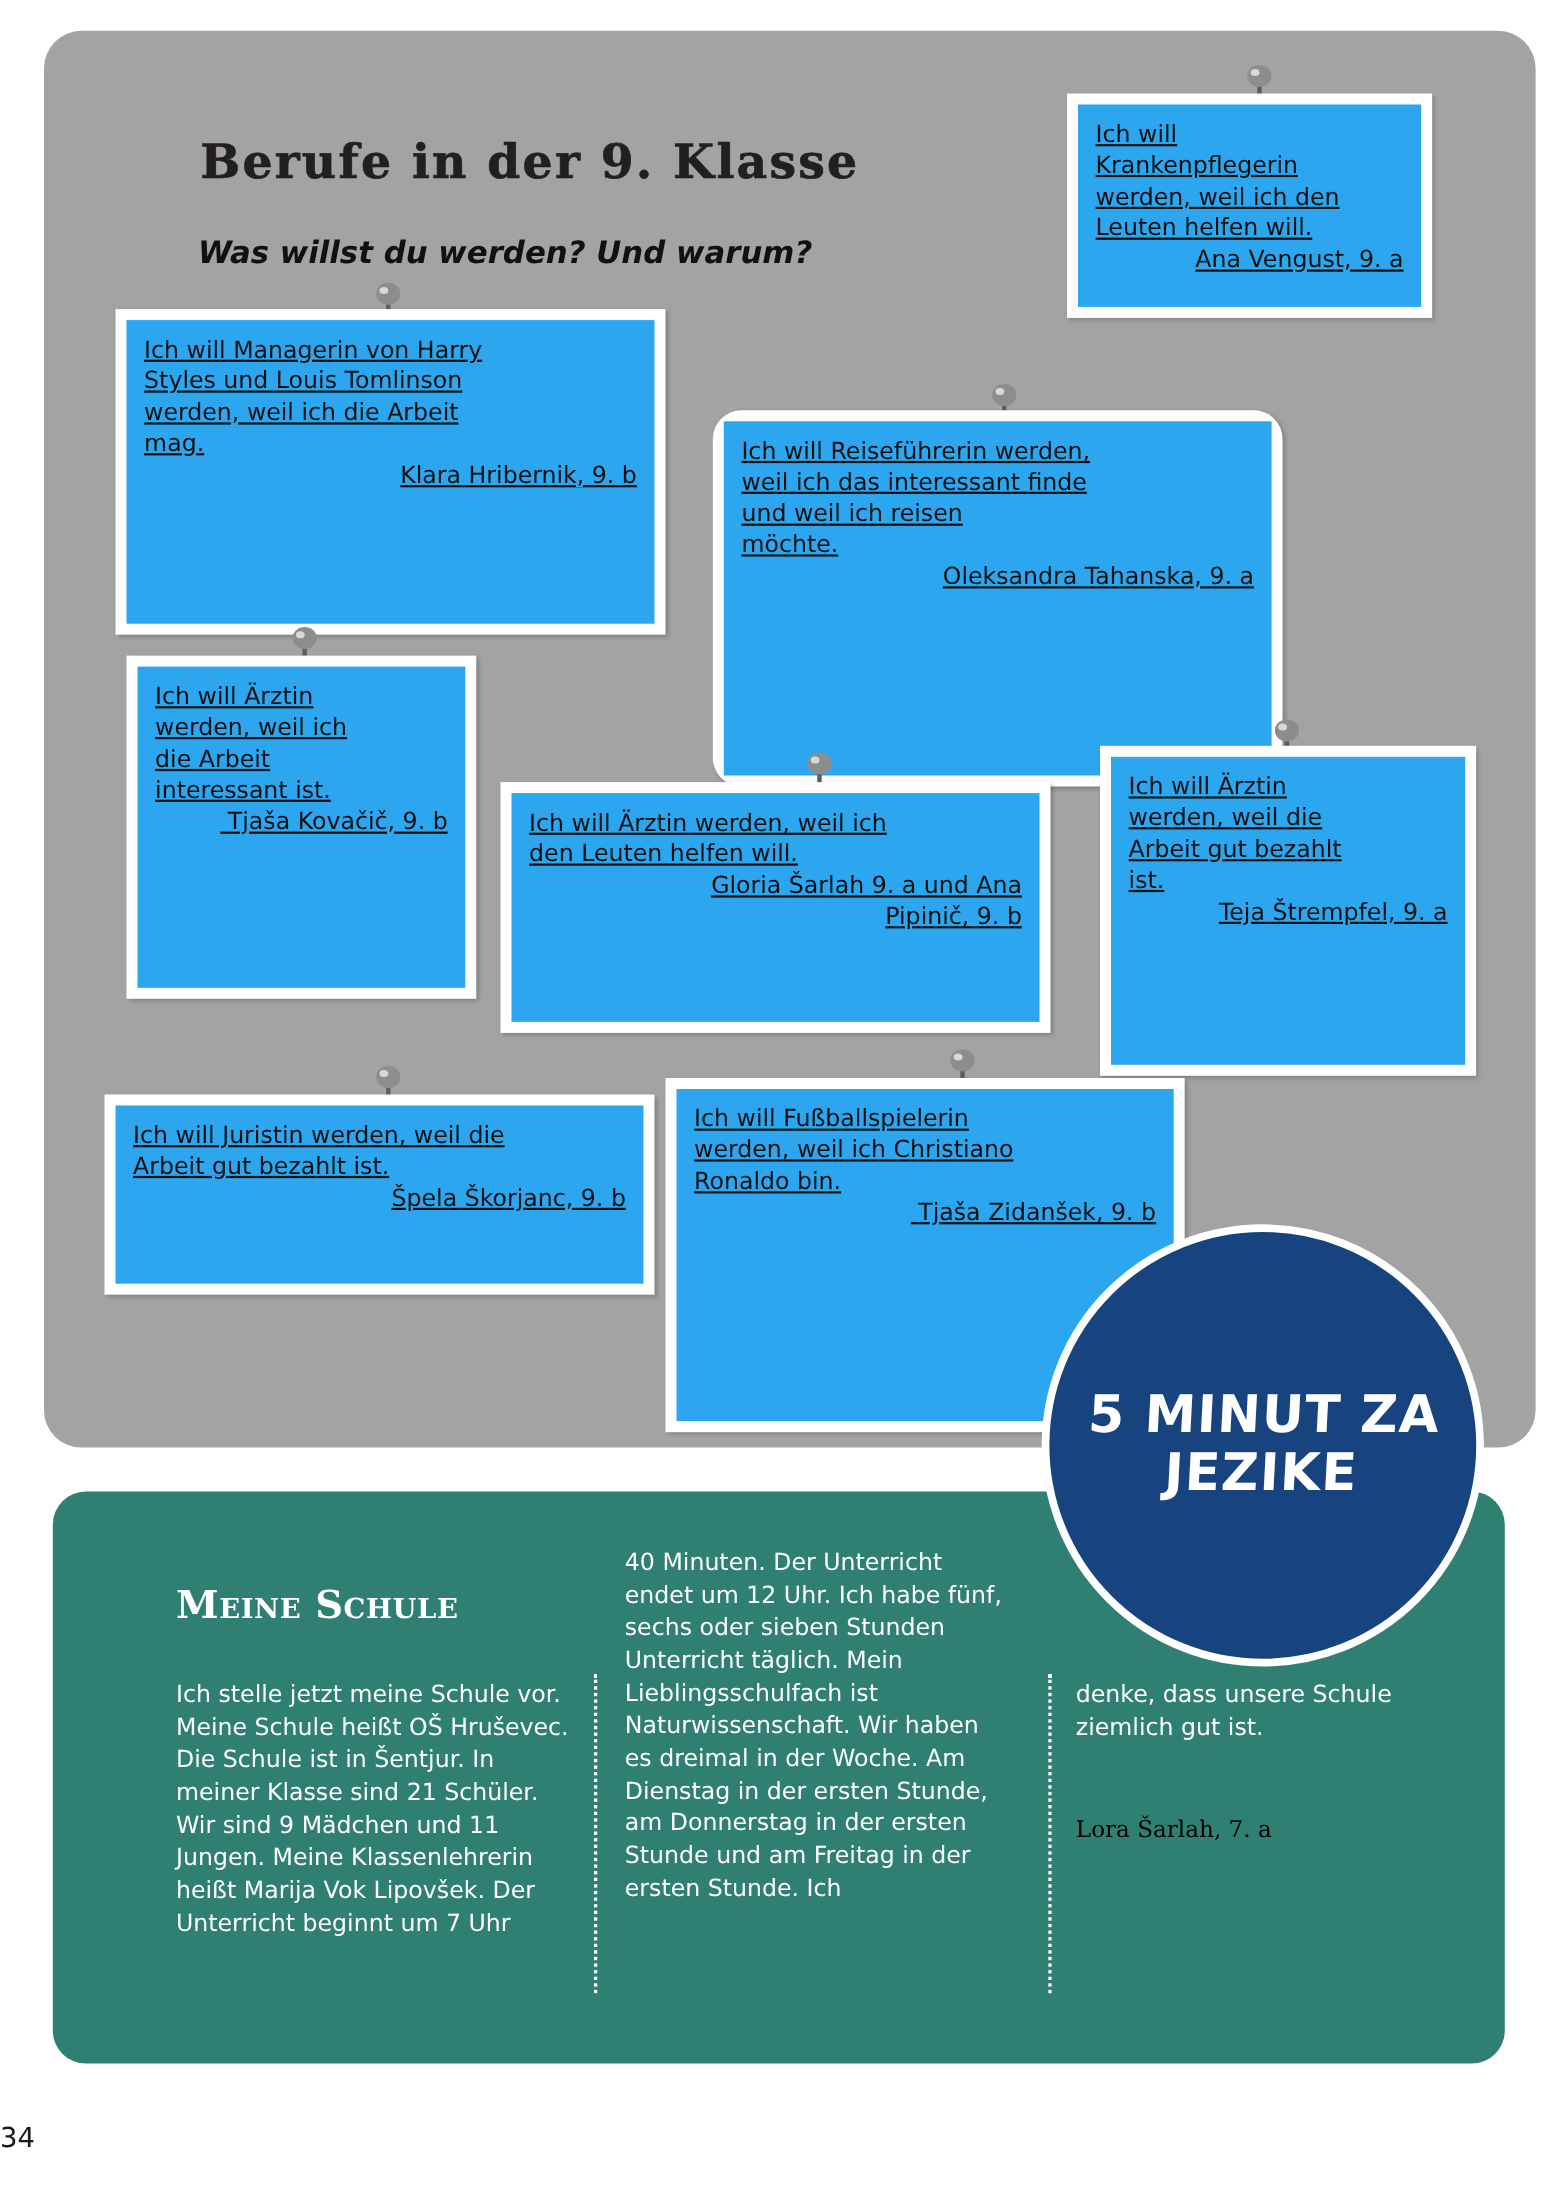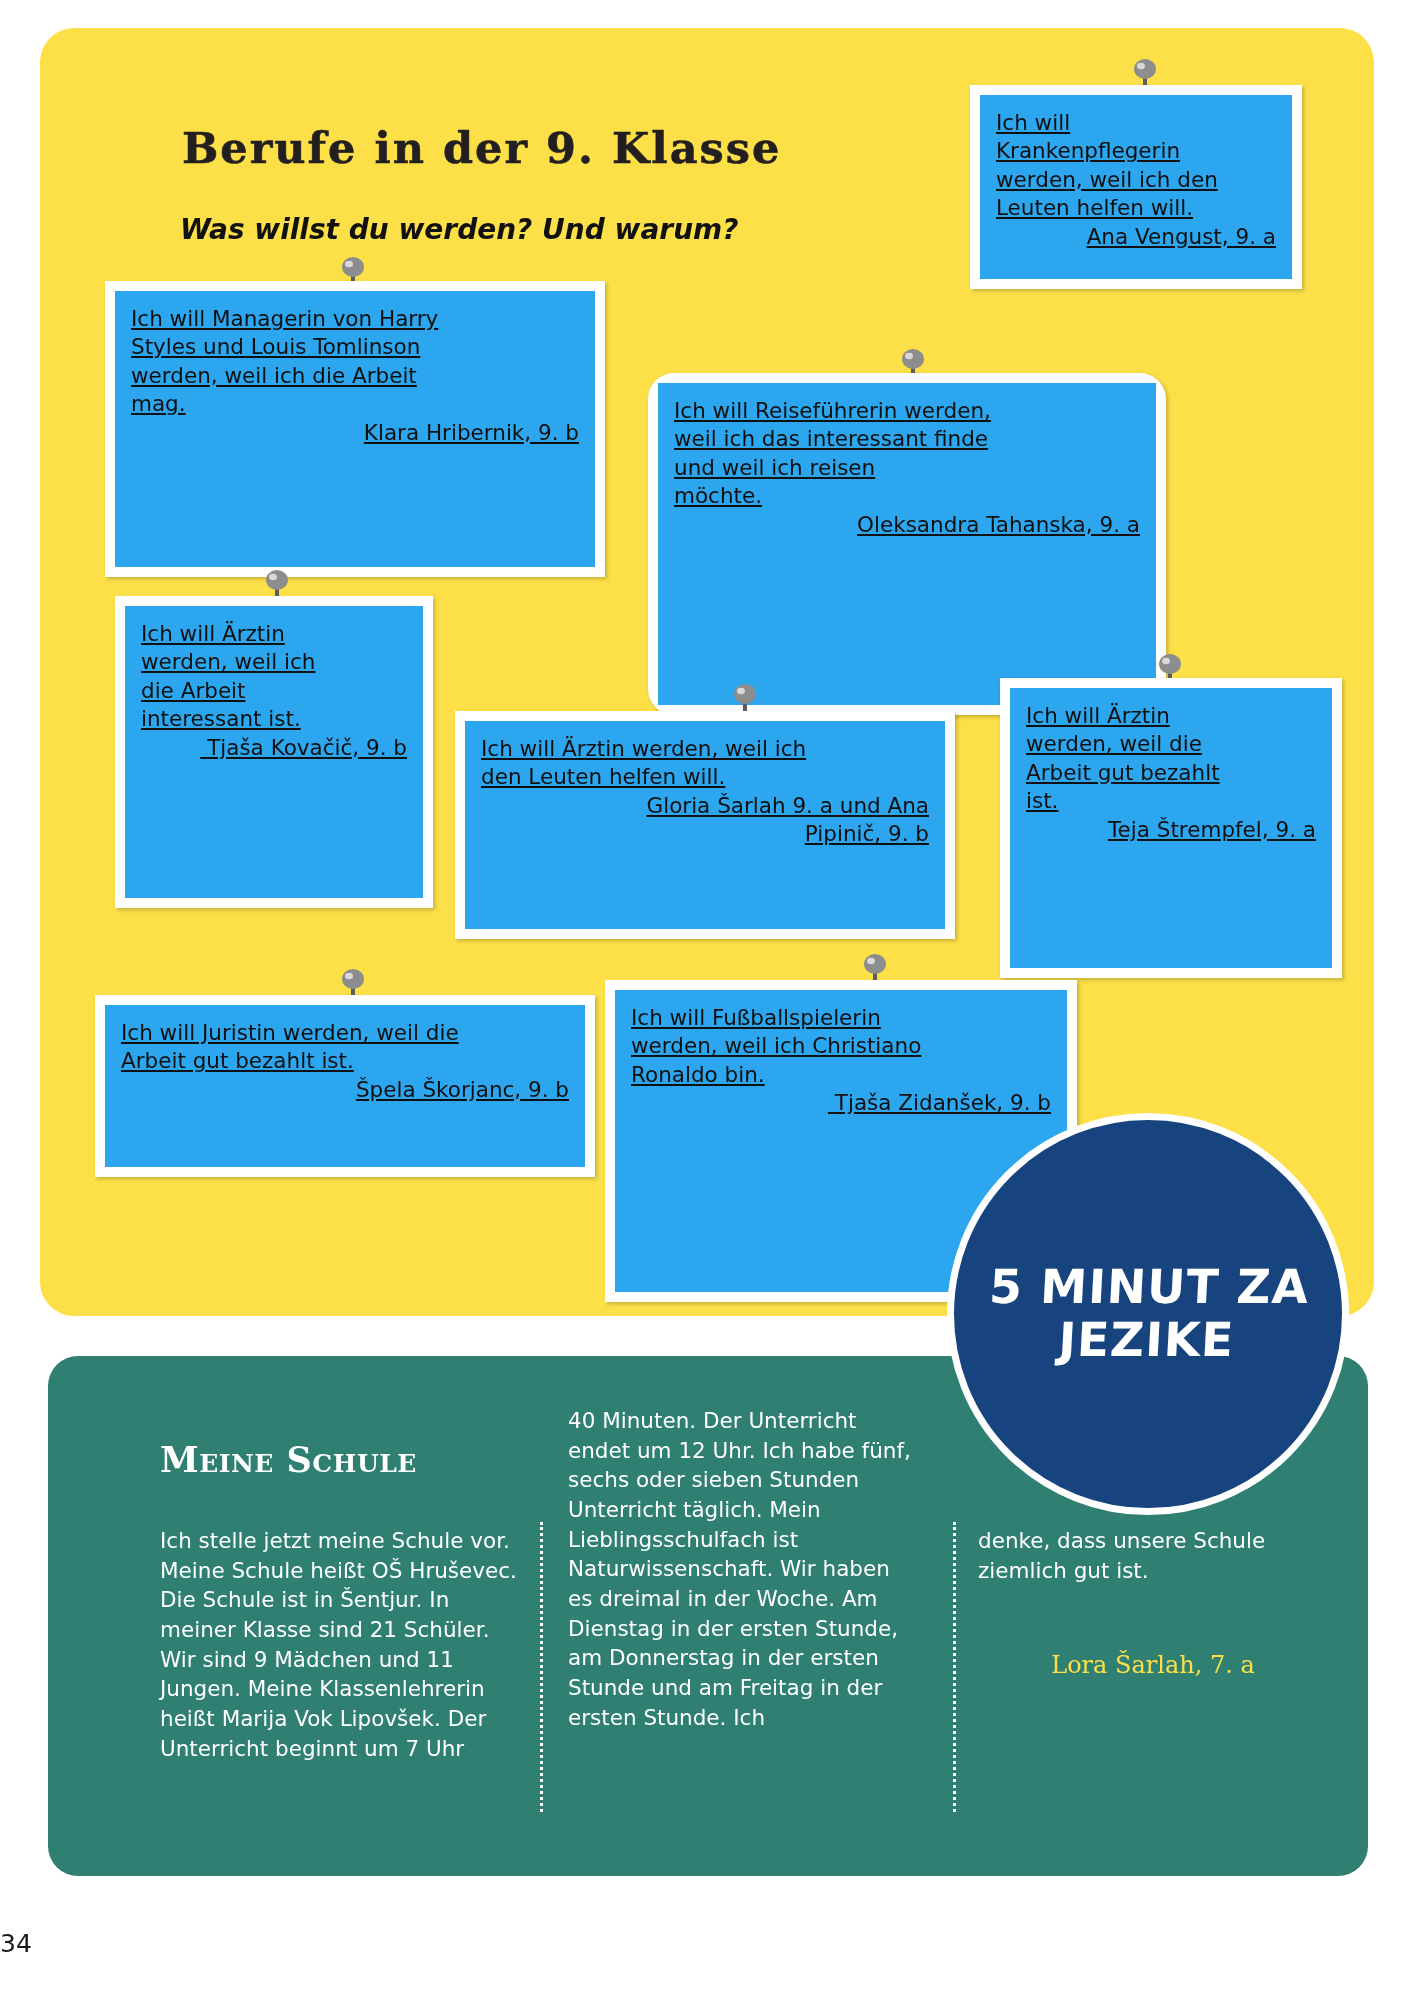--- a/index.html
+++ b/index.html
@@ -15,22 +15,23 @@
     overflow: hidden;
   }
 
   
   #top-panel {
     position: absolute;
     left: 40px;
     top: 28px;
     width: 1334px;
     height: 1288px;
-    background: #fde047;
+    background: #a3a3a3;
     border-radius: 34px;
+    padding-left: 22px;
   }
 
   #page-title {
     position: absolute;
     left: 142px;
     top: 95px;
     font-family: "DejaVu Serif", serif;
     font-weight: bold;
     font-size: 43px;
     letter-spacing: 2px;
@@ -153,24 +154,24 @@
     border-left: 3px dotted #ffffff;
   }
   #div-1 { left: 492px; }
   #div-2 { left: 905px; }
 
   #school-author {
     position: absolute;
     left: 930px;
     top: 295px;
     width: 350px;
-    text-align: center;
-    color: #fde047;
+    text-align: left;
+    color: #000000;
     font-family: "DejaVu Serif", serif;
-    font-size: 24px;
+    font-size: 21px;
   }
 
   
   #page-number {
     position: absolute;
     left: 0;
     top: 1929px;
     width: 1414px;
     font-size: 25px;
     color: #1a1a1a;

